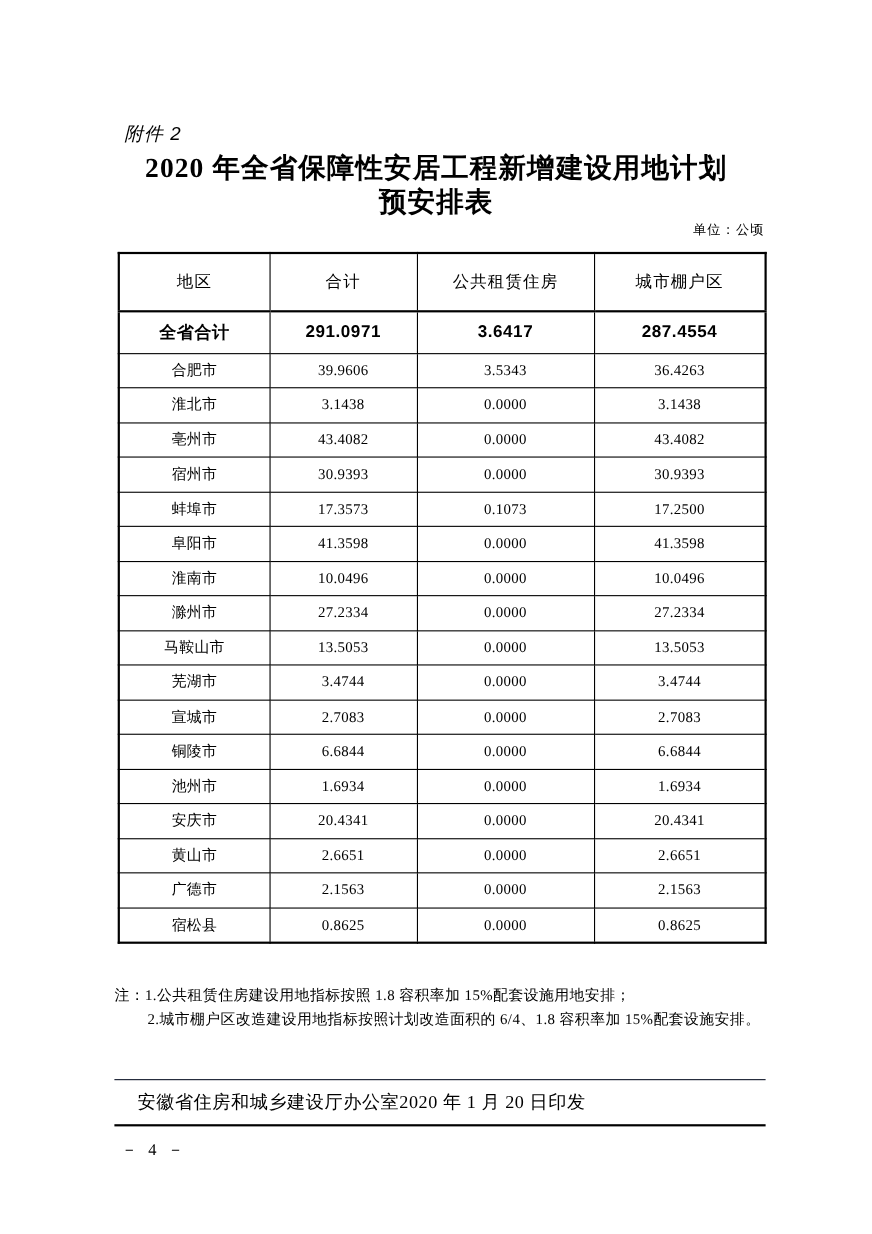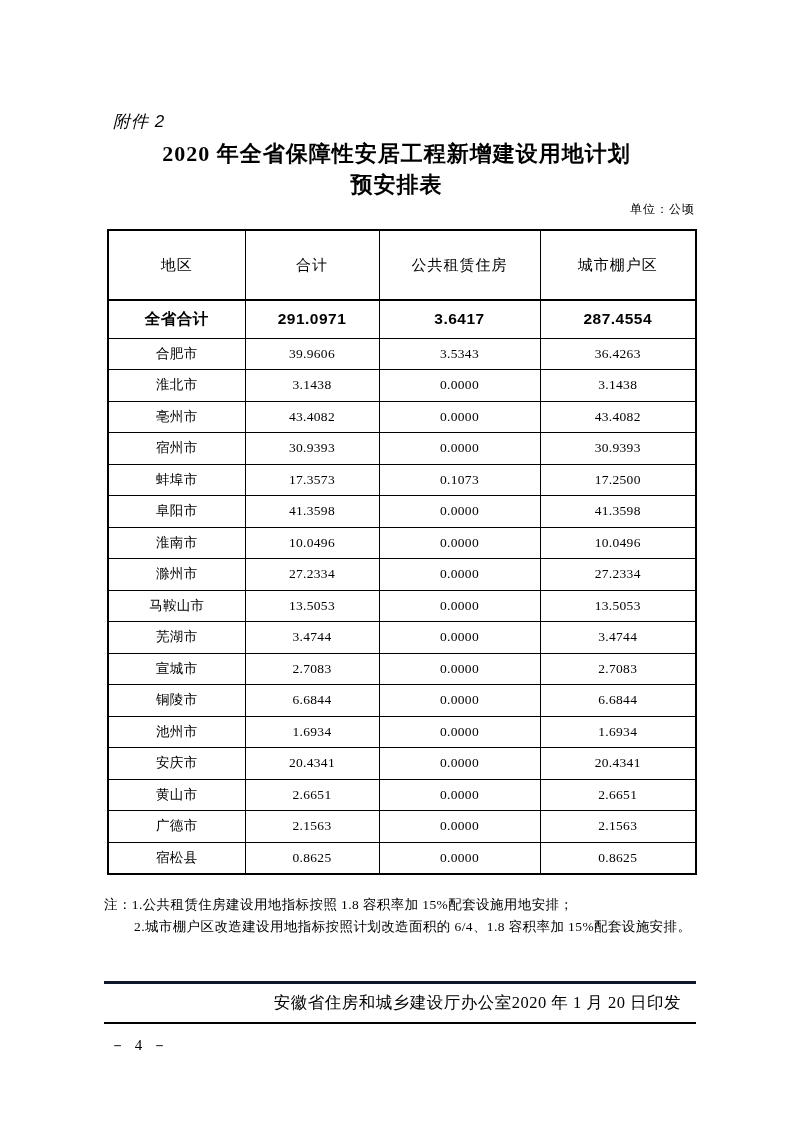--- a/index.html
+++ b/index.html
@@ -8,59 +8,59 @@
   .page {
     position:relative; width:793px; height:1122px; background:#ffffff; overflow:hidden;
   }
   .attachment {
     position:absolute; left:113px; top:110px;
     font-family:"Liberation Sans","DejaVu Sans",sans-serif;
     font-size:17px; letter-spacing:1px;font-style:italic;
   }
   .doc-title {
     position:absolute; left:0; top:138px; width:793px;
-    text-align:center; font-weight:bold; font-size:22px; line-height:31px;
+    text-align:center; font-weight:bold; font-size:25px; line-height:31px;
     font-family:"Liberation Serif","DejaVu Serif",serif;
     letter-spacing:1px;
   }
   .unit-label {
     position:absolute; top:201px; right:98px;
     font-size:12px; letter-spacing:1px;
   }
   table.main-table {
     position:absolute; left:107px; top:229px; width:588px;
     border-collapse:collapse; table-layout:fixed; text-align:center;
     border:2.5px solid #000;
   }
   .main-table th, .main-table td {
     border:solid #000; border-width:1.8px 1.4px; padding:0;
     vertical-align:middle;
   }
-  tr.header-row { height:70px; }
+  tr.header-row { height:53px; }
   tr.header-row th {
     font-family:"Liberation Sans","DejaVu Sans",sans-serif;
     font-weight:500; font-size:15px; letter-spacing:1px;
     border-bottom-width:2.6px;
   }
   tr.total-row { height:38px; }
   tr.total-row td {
     font-family:"Liberation Sans","DejaVu Sans",sans-serif;
     font-weight:bold; font-size:15.5px; letter-spacing:.5px;margin-left:17px;
   }
   tr.data-row { height:31.5px;margin-left:44px; }
   tr.data-row td { font-size:13.5px; letter-spacing:.3px; }
   .notes {
     position:absolute; left:104px; top:894px; width:600px;
     font-size:13.5px; line-height:22px; letter-spacing:.4px;
   }
   .notes .note-line2 { padding-left:30px; }
   .footer-band {
     position:absolute; left:104px; top:981px; width:592px; height:43px;
-    border-top:3px solid #0f172a; border-bottom:2.2px solid #000;
-    display:flex; align-items:center; justify-content:flex-end;
+    border-top:1px solid #0f172a; border-bottom:2.2px solid #000;
+    display:flex; align-items:center; justify-content:flex-start;
     padding:0 15px 0 21px;
     font-size:16.5px; letter-spacing:.5px;
   }
   .page-number {
     position:absolute; left:110px; top:1036px;
     font-size:15px; letter-spacing:3px;
   }
 </style>
 </head>
 <body>

